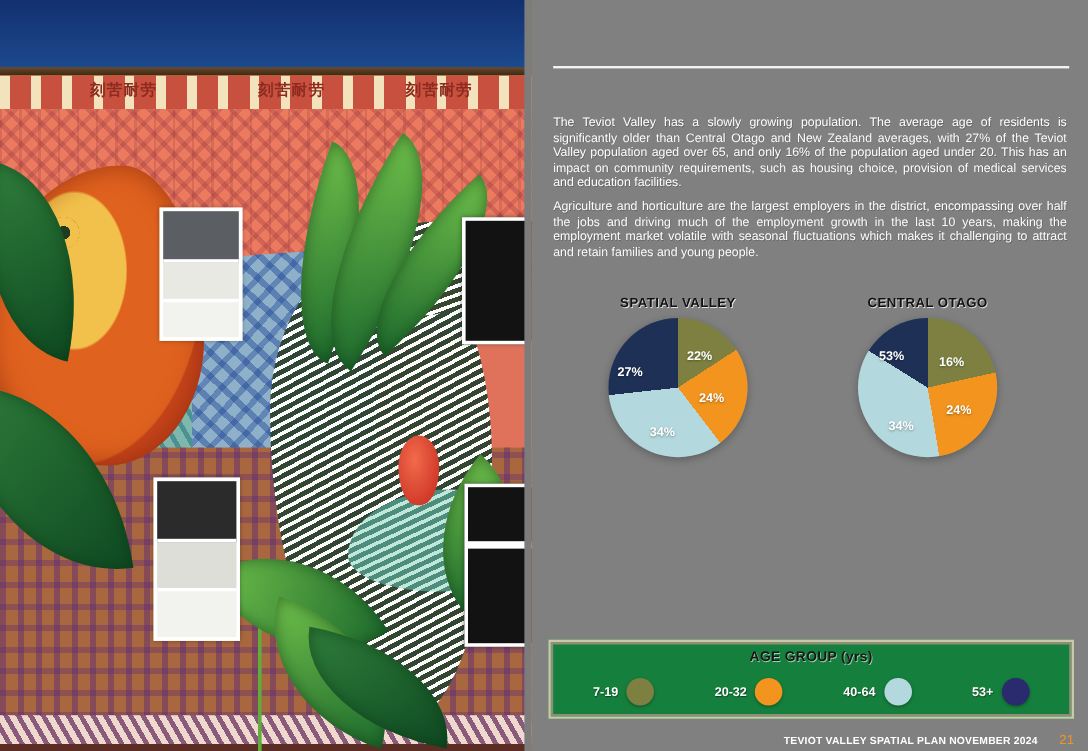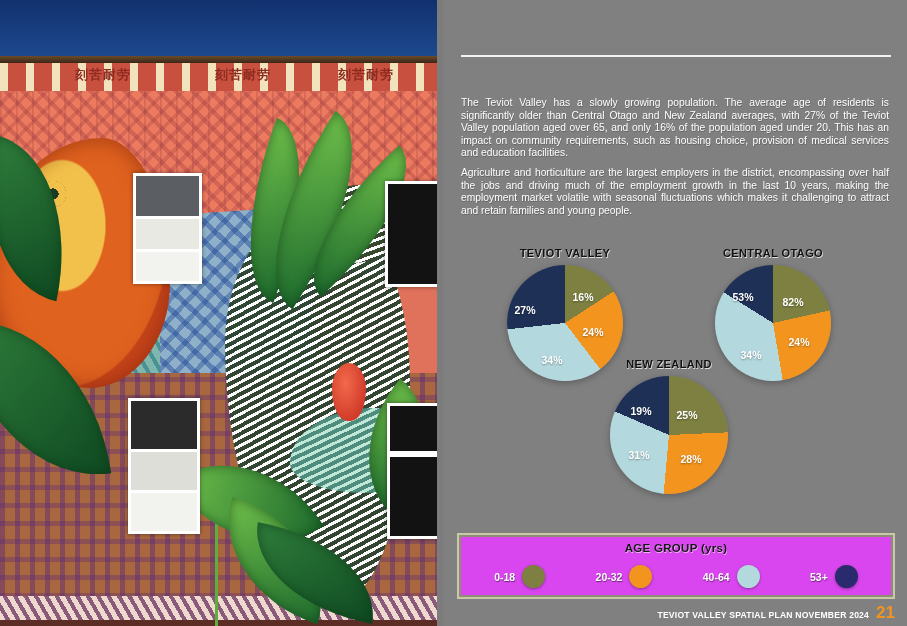--- a/index.html
+++ b/index.html
@@ -107,33 +107,33 @@
   .pie-title{position:absolute;left:50%;transform:translateX(-50%);top:0;white-space:nowrap;
      color:#111;font-size:11px;font-weight:bold;letter-spacing:.4px;
      text-shadow:.7px .7px 0 rgba(255,255,255,.75);}
   .pie{position:absolute;left:50%;transform:translateX(-50%);border-radius:50%;
      box-shadow:0 2px 7px rgba(0,0,0,.28);}
   .slice-label{position:absolute;color:#ffffff;font-size:10.5px;font-weight:bold;
      transform:translate(-50%,-50%);text-shadow:0 1px 2px rgba(0,0,0,.35);}
 
   
   .legend{position:absolute;left:14px;top:533px;width:434px;height:62px;
-     border:2px solid #c9c9a8;box-shadow:inset 0 0 0 2px #8e8e78;background:#d946ef;}
+     border:2px solid #c9c9a8;box-shadow:inset 0 0 0 2px #8e8e78;background:#15803d;}
   .legend-title{position:absolute;left:0;right:0;top:7px;text-align:center;
      color:#161616;font-size:11.5px;font-weight:bold;letter-spacing:.3px;
      text-shadow:.6px .6px 0 rgba(255,255,255,.6);}
   .legend-items{position:absolute;left:10px;right:10px;top:30px;display:flex;
      justify-content:space-around;align-items:center;}
   .legend-item{display:flex;align-items:center;gap:7px;}
   .legend-label{color:#fff;font-size:10.5px;font-weight:bold;text-shadow:.5px .5px 1px rgba(0,0,0,.5);}
   .swatch{width:23px;height:23px;border-radius:50%;box-shadow:0 1px 3px rgba(0,0,0,.35);}
 
-  .footer{position:absolute;right:12px;bottom:3px;display:flex;align-items:baseline;gap:7px;}
+  .footer{position:absolute;right:12px;bottom:3px;display:flex;align-items:baseline;gap:18px;}
   .footer-text{color:#ffffff;font-size:8.6px;font-weight:bold;letter-spacing:.2px;}
-  .footer-page{color:#f2941e;font-size:17px;font-weight:bold;margin-top:20px;}
+  .footer-page{color:#f2941e;font-size:11px;font-weight:normal;margin-top:20px;}
 </style>
 </head>
 <body>
 
 <div class="page">
 
   <div class="photo">
     <div class="sky"></div>
     <div class="roof"></div>
 
@@ -198,51 +198,43 @@
 
   <div class="content">
 
     <div class="title-rule"></div>
 
 
     <div class="para p1">The Teviot Valley has a slowly growing population. The average age of residents is significantly older than Central Otago and New Zealand averages, with 27% of the Teviot Valley population aged over 65, and only 16% of the population aged under 20. This has an impact on community requirements, such as housing choice, provision of medical services and education facilities.</div>
     <div class="para p2">Agriculture and horticulture are the largest employers in the district, encompassing over half the jobs and driving much of the employment growth in the last 10 years, making the employment market volatile with seasonal fluctuations which makes it challenging to attract and retain families and young people.</div>
 
     <div class="pie-wrap" style="left:52px;top:247px;width:140px;height:140px;">
-      <div class="pie-title">TEVIOT VALLEY</div>
+      <div class="pie-title">SPATIAL VALLEY</div>
       <div class="pie" id="pie0" style="top: 18px; width: 116px; height: 116px; background: conic-gradient(rgb(125, 128, 64) 0deg, rgb(125, 128, 64) 57.0297deg, rgb(242, 148, 30) 57.0297deg, rgb(242, 148, 30) 142.574deg, rgb(179, 216, 221) 142.574deg, rgb(179, 216, 221) 263.762deg, rgb(30, 48, 85) 263.762deg, rgb(30, 48, 85) 360deg);"></div>
-      <div class="slice-label" style="left:88px;top:50px">16%</div>
+      <div class="slice-label" style="left:88px;top:50px">22%</div>
       <div class="slice-label" style="left:98px;top:85px">24%</div>
       <div class="slice-label" style="left:57px;top:113px">34%</div>
       <div class="slice-label" style="left:30px;top:63px">27%</div>
     </div>
 
     <div class="pie-wrap" style="left:260px;top:247px;width:140px;height:140px;">
       <div class="pie-title">CENTRAL OTAGO</div>
       <div class="pie" id="pie1" style="top: 18px; width: 116px; height: 116px; background: conic-gradient(rgb(125, 128, 64) 0deg, rgb(125, 128, 64) 77.4194deg, rgb(242, 148, 30) 77.4194deg, rgb(242, 148, 30) 170.323deg, rgb(179, 216, 221) 170.323deg, rgb(179, 216, 221) 301.935deg, rgb(30, 48, 85) 301.935deg, rgb(30, 48, 85) 360deg);"></div>
-      <div class="slice-label" style="left:90px;top:55px">82%</div>
+      <div class="slice-label" style="left:90px;top:55px">16%</div>
       <div class="slice-label" style="left:96px;top:95px">24%</div>
       <div class="slice-label" style="left:48px;top:108px">34%</div>
       <div class="slice-label" style="left:40px;top:50px">53%</div>
     </div>
 
-    <div class="pie-wrap" style="left:156px;top:358px;width:140px;height:150px;">
-      <div class="pie-title">NEW ZEALAND</div>
-      <div class="pie" id="pie2" style="top: 18px; width: 118px; height: 118px; background: conic-gradient(rgb(125, 128, 64) 0deg, rgb(125, 128, 64) 87.3786deg, rgb(242, 148, 30) 87.3786deg, rgb(242, 148, 30) 185.243deg, rgb(179, 216, 221) 185.243deg, rgb(179, 216, 221) 293.592deg, rgb(30, 48, 85) 293.592deg, rgb(30, 48, 85) 360deg);"></div>
-      <div class="slice-label" style="left:88px;top:57px">25%</div>
-      <div class="slice-label" style="left:92px;top:101px">28%</div>
-      <div class="slice-label" style="left:40px;top:97px">31%</div>
-      <div class="slice-label" style="left:42px;top:53px">19%</div>
-    </div>
 
     <div class="legend">
       <div class="legend-title">AGE GROUP (yrs)</div>
       <div class="legend-items" id="legend-items">
           <div class="legend-item">
-            <span class="legend-label">0-18</span>
+            <span class="legend-label">7-19</span>
             <span class="swatch" style="background: rgb(125, 128, 64);"></span>
           </div>
           <div class="legend-item">
             <span class="legend-label">20-32</span>
             <span class="swatch" style="background: rgb(242, 148, 30);"></span>
           </div>
           <div class="legend-item">
             <span class="legend-label">40-64</span>
             <span class="swatch" style="background: rgb(179, 216, 221);"></span>
           </div>

